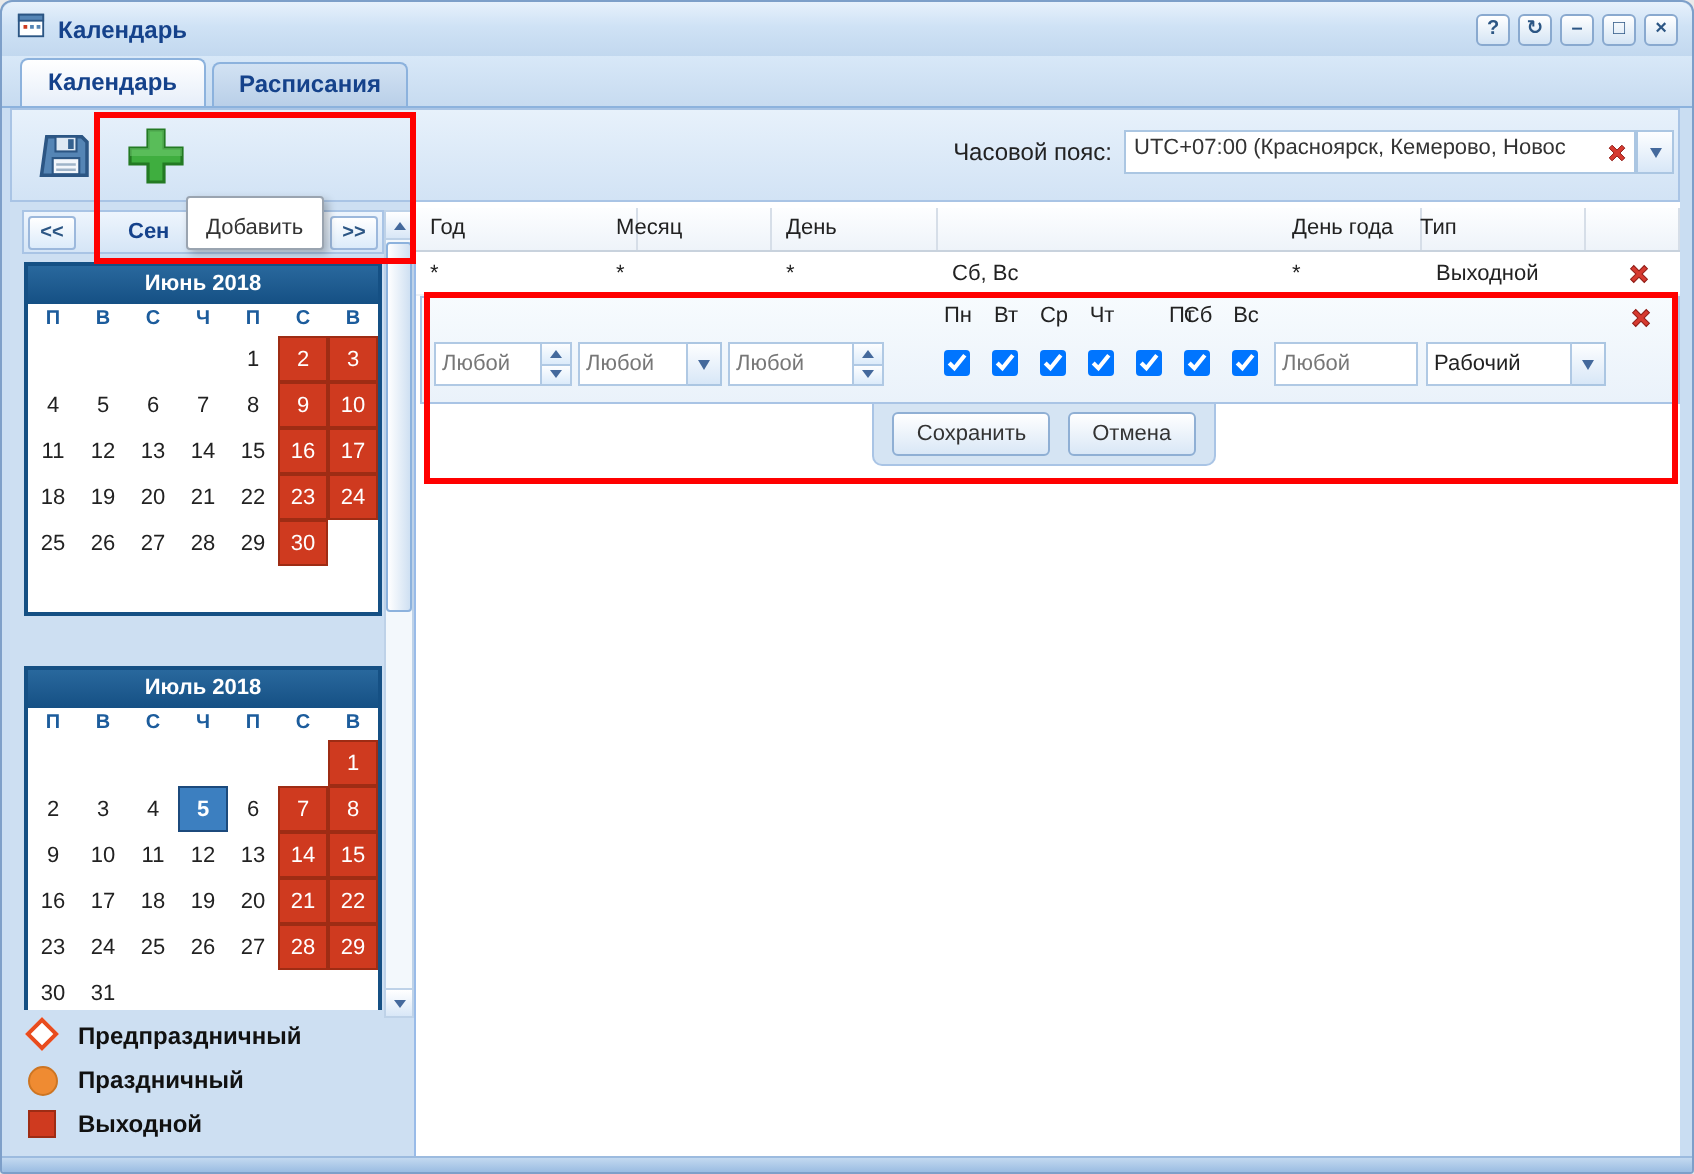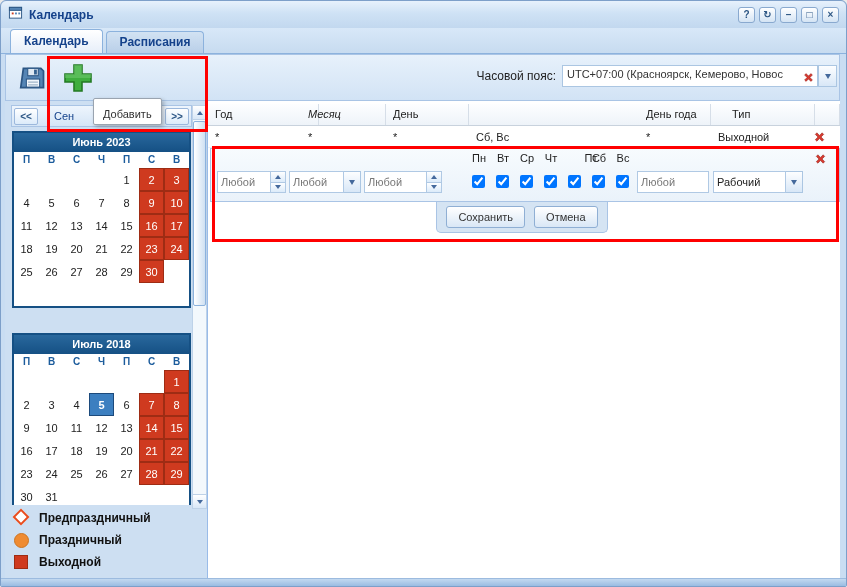--- a/index.html
+++ b/index.html
@@ -45,21 +45,21 @@
   .tri-sm.tri-up { border-left-width:3px; border-right-width:3px; border-bottom-width:4px; }
 
   
   .left-panel { position:absolute; left:4px; top:100px; width:202px; height:477px; background:#cddff2; }
   .month-nav { position:absolute; left:6px; top:4px; width:181px; height:22px; border:1px solid #a9c4e5;
     background:linear-gradient(#eef5fd,#d5e5f6); display:flex; align-items:center; padding:0 2px; }
   .nav-btn { width:24px; height:17px; border:1px solid #9cb8dc; border-radius:2px;
     background:linear-gradient(#ffffff,#dcebfa); color:#2c5684; font-size:10px; font-weight:bold;
     text-align:center; line-height:15px; }
   .nav-btn.next { margin-left:auto; }
-  .nav-label { margin-left:16px; font-size:11px; color:#15428b; font-weight:normal; }
+  .nav-label { margin-left:26px; font-size:11px; color:#15428b; font-weight:bold; }
 
   .cal { width:179px; border:2px solid var(--calendar-header,#155084); background:#fff; }
   .cal-june { position:absolute; left:7px; top:30px; }
   .cal-clip { position:absolute; left:7px; top:232px; width:179px; height:172px; overflow:hidden; }
   .cal-title { height:19px; background:linear-gradient(#29689d,var(--calendar-header,#155084));
     color:#fff; font-size:11px; font-weight:bold; text-align:center; line-height:19px; }
   .cal-head { display:grid; grid-template-columns:repeat(7,1fr); height:16px; }
   .cal-head span { font-size:10px; font-weight:bold; color:#1c5c9c; text-align:center; line-height:16px; }
   .cal-row { display:grid; grid-template-columns:repeat(7,1fr); height:23px; }
   .cal-cell { font-size:11px; color:#222; display:flex; align-items:center; justify-content:center; }
@@ -196,21 +196,21 @@
   </div>
 
   <div class="left-panel">
     <div class="month-nav">
       <div class="nav-btn prev">&lt;&lt;</div>
       <span class="nav-label">Сен</span>
       <div class="nav-btn next">&gt;&gt;</div>
     </div>
 
     <div class="cal cal-june">
-        <div class="cal-title">Июнь 2023</div>
+        <div class="cal-title">Июнь 2018</div>
         <div class="cal-head">
           <span>П</span>
           <span>В</span>
           <span>С</span>
           <span>Ч</span>
           <span>П</span>
           <span>С</span>
           <span>В</span>
         </div>
         <div class="cal-row">
@@ -359,24 +359,24 @@
         <div class="legend-item">
           <span class="legend-icon weekend"></span>
           <span class="legend-label">Выходной</span>
         </div>
       </div>
   </div>
 
   <div class="main">
     <div class="grid-header">
         <div class="gh-cell" style="left: 0px; width: 111px;">Год</div>
-        <div class="gh-cell" style="left: 93px; width: 85px; font-style: italic;">Месяц</div>
+        <div class="gh-cell" style="left: 93px; width: 85px;">Месяц</div>
         <div class="gh-cell" style="left: 178px; width: 83px;">День</div>
         <div class="gh-cell" style="left: 431px; width: 72px;">День года</div>
-        <div class="gh-cell" style="left: 517px; width: 90px;">Тип</div>
+        <div class="gh-cell" style="left: 495px; width: 90px;">Тип</div>
         <div class="gh-cell" style="left: 593px; width: 39px;"></div>
       </div>
     <div class="grid-rows">
         <div class="grid-row">
           <div class="gr-cell" style="left: 0px; width: 93px;">*</div>
           <div class="gr-cell" style="left: 93px; width: 85px;">*</div>
           <div class="gr-cell" style="left: 178px; width: 83px;">*</div>
           <div class="gr-cell" style="left: 261px; width: 170px;">Сб, Вс</div>
           <div class="gr-cell" style="left: 431px; width: 72px;">*</div>
           <div class="gr-cell" style="left: 503px; width: 90px;">Выходной</div>

